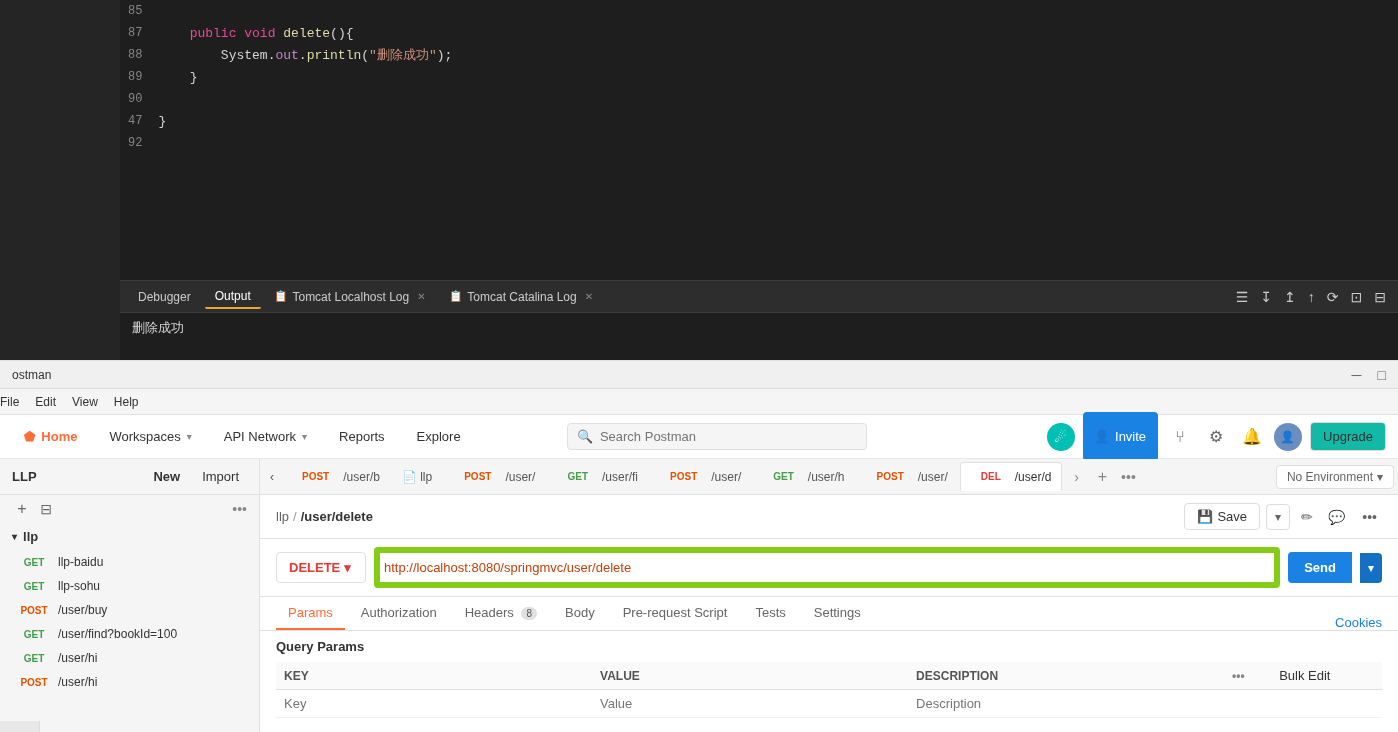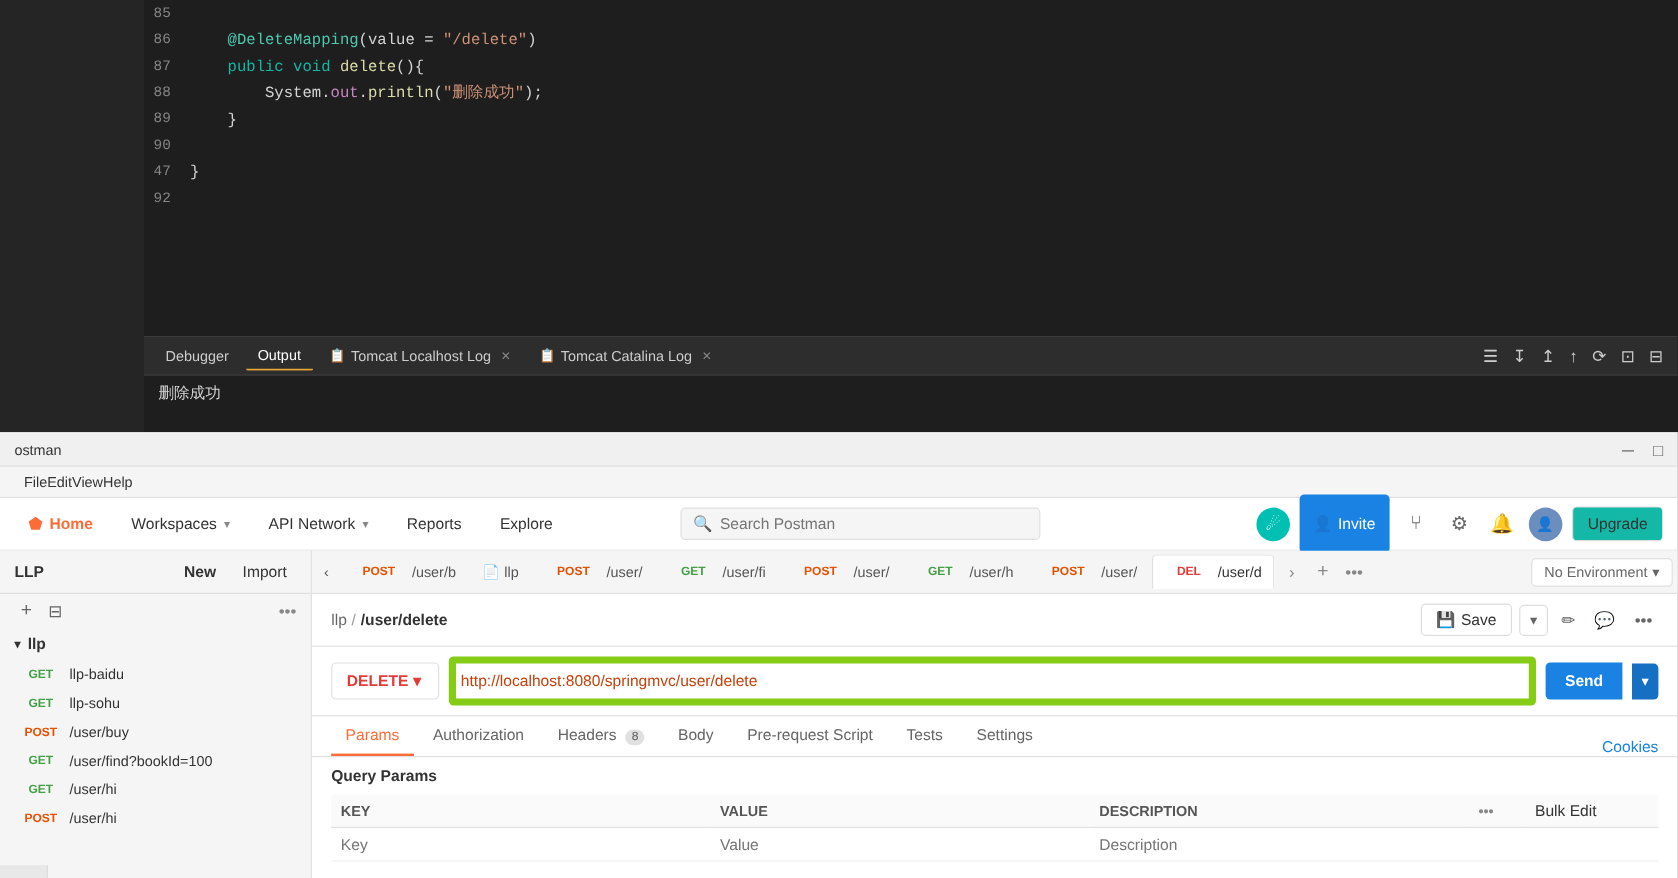--- a/index.html
+++ b/index.html
@@ -24,21 +24,21 @@
     .line-num {
       color: #858585;
       min-width: 28px;
       text-align: right;
       padding-right: 16px;
       user-select: none;
       font-size: 12px;
     }
     .code-content { color: #d4d4d4; white-space: pre; }
     .kw-green { color: #4ec9b0; }
-    .kw-blue { color: #14b8a6; }
+    .kw-blue { color: #ec4899; }
     .kw-yellow { color: #dcdcaa; }
     .kw-orange { color: #ce9178; }
     .kw-purple { color: #c586c0; }
     .kw-white { color: #d4d4d4; }
 
     
     .ide-bottom {
       position: absolute;
       top: 280px; left: 120px; right: 0;
       height: 100px;
@@ -130,22 +130,23 @@
       color: #666;
       cursor: pointer;
     }
 
     
     .menu-bar {
       display: flex;
       align-items: center;
       height: 26px;
       background: #f5f5f5;
-      padding: 0 20px;
+      padding: 0 0;
       border-bottom: 1px solid #e0e0e0;
+      gap: 16px;
     }
     .menu-item {
       font-size: 12px;
       color: #333;
       cursor: pointer;
     }
 
     
     .main-toolbar {
       display: flex;
@@ -632,24 +633,20 @@
 <body>
 
 <div class="code-editor">
 
 
   <div class="code-line">
     <span class="line-num">85</span>
     <span class="code-content"></span>
   </div>
 
-  <div class="code-line">
-    <span class="line-num">86</span>
-    <span class="code-content">    <span class="kw-green">@DeleteMapping</span><span class="kw-white">(value = </span><span class="kw-orange">"/delete"</span><span class="kw-white">)</span></span>
-  </div>
 
   <div class="code-line">
     <span class="line-num">87</span>
     <span class="code-content">    <span class="kw-blue">public</span> <span class="kw-blue">void</span> <span class="kw-yellow">delete</span><span class="kw-white">(){</span></span>
   </div>
 
   <div class="code-line">
     <span class="line-num">88</span>
     <span class="code-content">        <span class="kw-white">System.</span><span class="kw-purple">out</span><span class="kw-white">.</span><span class="kw-yellow">println</span><span class="kw-white">(</span><span class="kw-orange">"删除成功"</span><span class="kw-white">);</span></span>
   </div>

